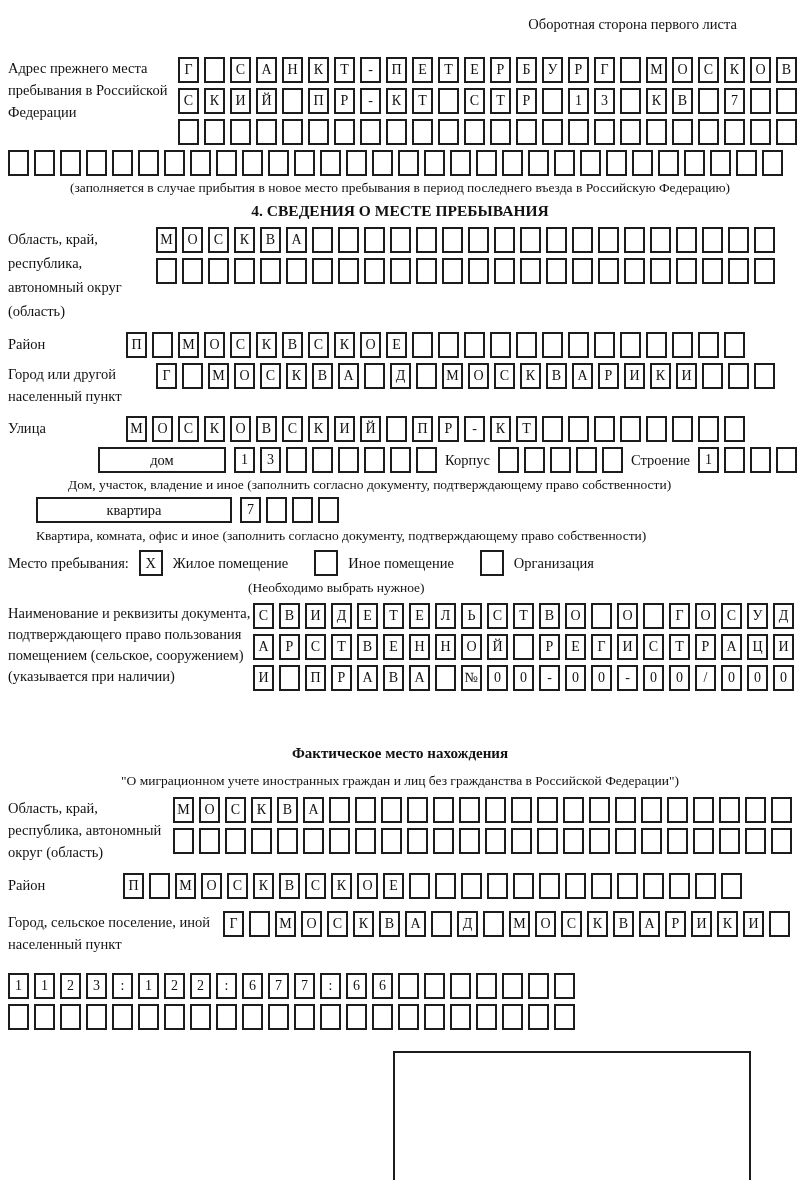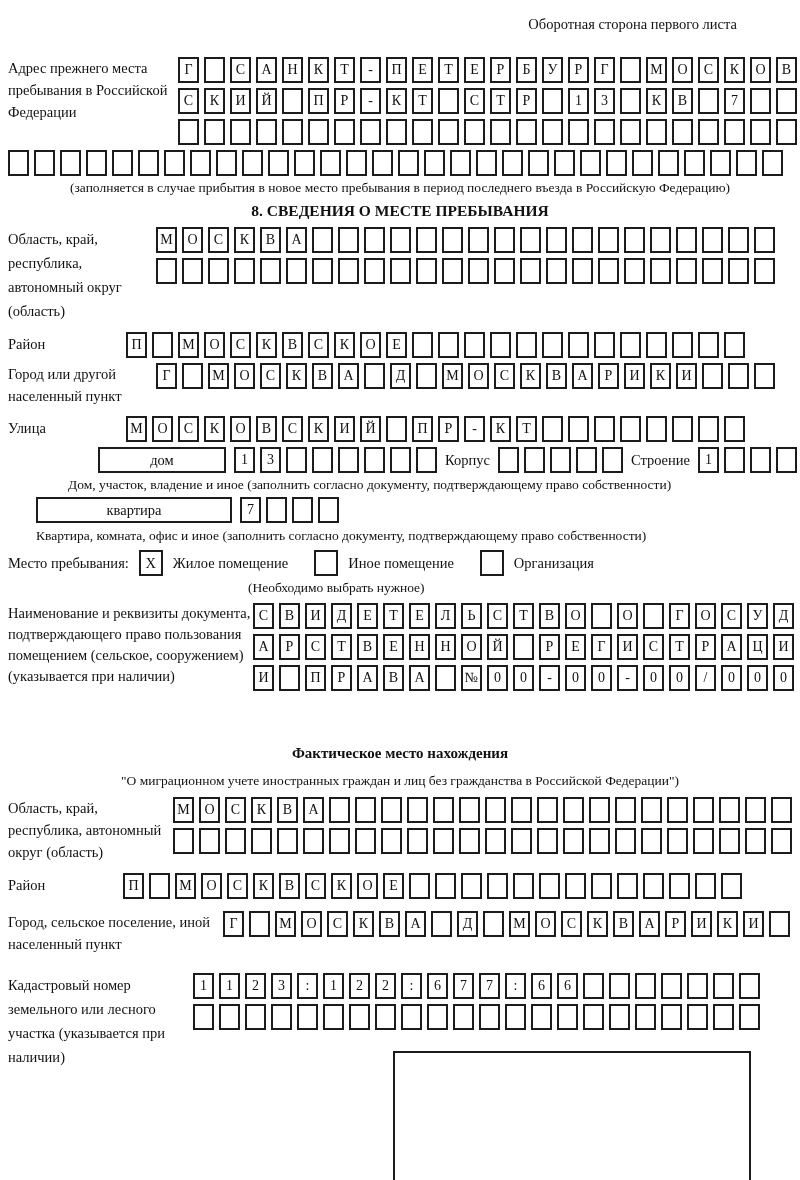--- a/index.html
+++ b/index.html
@@ -196,21 +196,21 @@
     <span class="cell"></span>
     <span class="cell"></span>
     <span class="cell"></span>
     <span class="cell"></span>
     <span class="cell"></span>
     <span class="cell"></span>
     <span class="cell"></span>
   </div>
 <div class="note center note1">(заполняется в случае прибытия в новое место пребывания в период последнего въезда в Российскую Федерацию)</div>
 
-<div class="title">8. СВЕДЕНИЯ О МЕСТЕ ПРЕБЫВАНИЯ</div>
+<div class="title">4. СВЕДЕНИЯ О МЕСТЕ ПРЕБЫВАНИЯ</div>
 
 <div class="frow mt7">
   <div class="flabel w148">Область, край, республика, автономный округ (область)</div>
   <div class="rows">
     <div class="cells">
         <span class="cell">М</span>
         <span class="cell">О</span>
         <span class="cell">С</span>
         <span class="cell">К</span>
         <span class="cell">В</span>
@@ -595,21 +595,20 @@
       <span class="cell">А</span>
       <span class="cell">Р</span>
       <span class="cell">И</span>
       <span class="cell">К</span>
       <span class="cell">И</span>
       <span class="cell"></span>
     </div>
 </div>
 
 <div class="frow mt14 clamp72">
-  <div class="flabel w185">Кадастровый номер земельного или лесного участка (указывается при наличии)</div>
   <div class="rows">
     <div class="cells">
         <span class="cell">1</span>
         <span class="cell">1</span>
         <span class="cell">2</span>
         <span class="cell">3</span>
         <span class="cell">:</span>
         <span class="cell">1</span>
         <span class="cell">2</span>
         <span class="cell">2</span>

